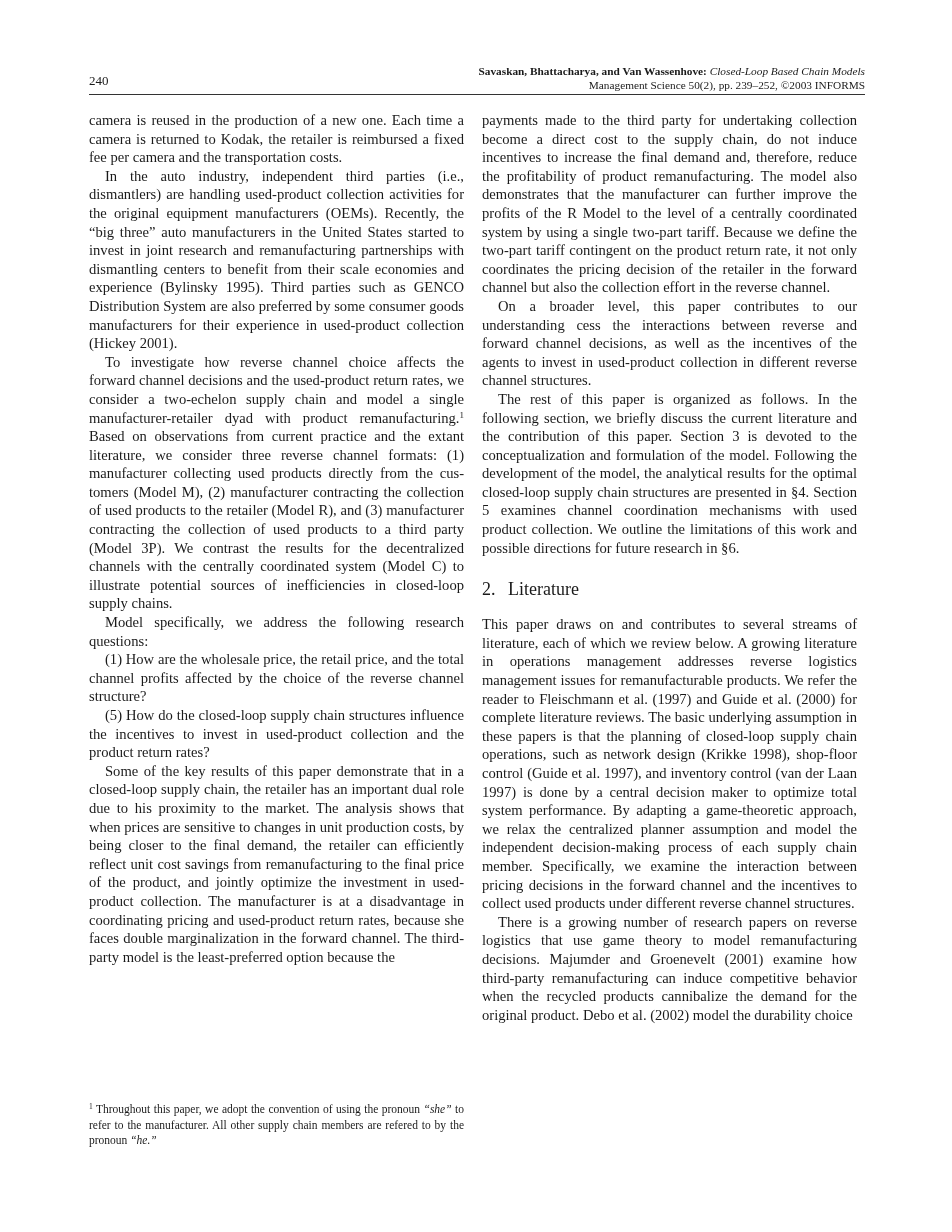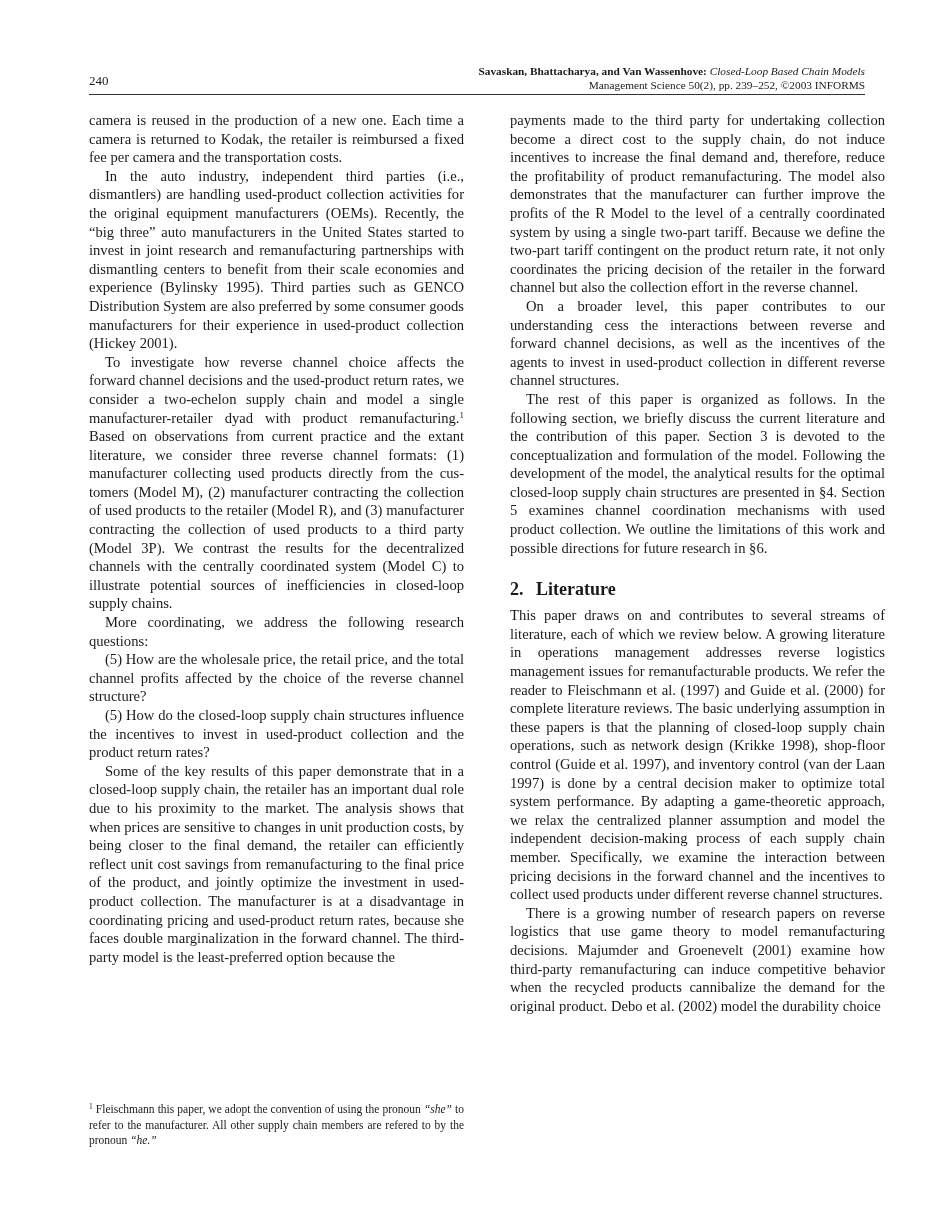--- a/index.html
+++ b/index.html
@@ -7,25 +7,25 @@
          font-family: "Liberation Serif", "DejaVu Serif", serif; color: #1a1a1a; }
   .header { position: absolute; left: 89px; top: 64px; width: 776px; height: 30px;
             border-bottom: 1px solid #333; }
   .page-num { position: absolute; left: 0; top: 9px; font-size: 13px; font-family: Liberation Serif, serif; }
   .running { position: absolute; right: 0; top: 0; text-align: right; font-size: 11.3px; line-height: 14px; }
   .running .authors { font-weight: bold; }
   .running .title { font-style: italic; }
   .col { position: absolute; top: 111px; width: 375px; font-size: 14.6px; line-height: 18.6px;
          text-align: justify; hyphens: manual; }
   .col-left { left: 89px; }
-  .col-right { left: 510px; }
+  .col-right { left: 482px; }
   .col p { margin: 0; text-indent: 16px; }
   .col p.noindent { text-indent: 0; }
   sup { font-size: 9px; vertical-align: 5px; line-height: 0; }
-  .section-head { margin: 22px 0 7px 0; font-size: 18px; font-weight: bold; line-height: 20px;
+  .section-head { margin: 22px 0 16px 0; font-size: 18px; font-weight: normal; line-height: 20px;
                   font-family: "Liberation Serif", "DejaVu Serif", serif; }
   .section-head .num { display: inline-block; width: 26px; }
   .footnote { position: absolute; left: 89px; top: 1102px; width: 375px; font-size: 11.5px;
               line-height: 15.5px; text-align: justify; }
   .footnote sup { font-size: 7.5px; vertical-align: 4px; }
 </style>
 </head>
 <body>
 
 <div class="header">
@@ -36,29 +36,29 @@
       <span class="title">Closed-Loop Based Chain Models</span>
     </div>
     <div>Management Science 50(2), pp. 239–252, ©2003 INFORMS</div>
   </div>
 </div>
 
 <div class="col col-left">
   <p class="noindent">camera is reused in the production of a new one. Each time a camera is returned to Kodak, the retailer is reimbursed a fixed fee per camera and the transporta­tion costs.</p>
   <p>In the auto industry, independent third parties (i.e., dismantlers) are handling used-product collection activities for the original equipment manufacturers (OEMs). Recently, the “big three” auto manufacturers in the United States started to invest in joint research and remanufacturing partnerships with dismantling centers to benefit from their scale economies and experience (Bylinsky 1995). Third parties such as GENCO Distribution System are also preferred by some consumer goods manufacturers for their expe­rience in used-product collection (Hickey 2001).</p>
   <p><span>To investigate how reverse channel choice affects the forward channel decisions and the used-product return rates, we consider a two-echelon supply chain and model a single manufacturer-retailer dyad with product remanufacturing.</span><sup>1</sup><span> Based on observations from current practice and the extant literature, we consider three reverse channel formats: (1) manufac­turer collecting used products directly from the cus­tomers (Model M), (2) manufacturer contracting the collection of used products to the retailer (Model R), and (3) manufacturer contracting the collection of used products to a third party (Model 3P). We con­trast the results for the decentralized channels with the centrally coordinated system (Model C) to illus­trate potential sources of inefficiencies in closed-loop supply chains.</span></p>
-  <p>More coordinating, we address the following research questions:</p>
-  <p>(5) How are the wholesale price, the retail price, and the total channel profits affected by the choice of the reverse channel structure?</p>
+  <p>Model specifically, we address the following research questions:</p>
+  <p>(1) How are the wholesale price, the retail price, and the total channel profits affected by the choice of the reverse channel structure?</p>
   <p>(5) How do the closed-loop supply chain structures influence the incentives to invest in used-product col­lection and the product return rates?</p>
   <p>Some of the key results of this paper demonstrate that in a closed-loop supply chain, the retailer has an important dual role due to his proximity to the market. The analysis shows that when prices are sen­sitive to changes in unit production costs, by being closer to the final demand, the retailer can efficiently reflect unit cost savings from remanufacturing to the final price of the product, and jointly optimize the investment in used-product collection. The manufac­turer is at a disadvantage in coordinating pricing and used-product return rates, because she faces double marginalization in the forward channel. The third-party model is the least-preferred option because the</p>
 </div>
 
 <div class="footnote">
   <sup>1</sup>
-  <span>Fleischmann this paper, we adopt the convention of using the pro­noun </span><i>“she”</i><span> to refer to the manufacturer. All other supply chain members are refered to by the pronoun </span><i>“he.”</i>
+  <span>Throughout this paper, we adopt the convention of using the pro­noun </span><i>“she”</i><span> to refer to the manufacturer. All other supply chain members are refered to by the pronoun </span><i>“he.”</i>
 </div>
 
 <div class="col col-right">
   <p class="noindent">payments made to the third party for undertaking collection become a direct cost to the supply chain, do not induce incentives to increase the final demand and, therefore, reduce the profitability of product remanufacturing. The model also demonstrates that the manufacturer can further improve the profits of the R Model to the level of a centrally coordinated system by using a single two-part tariff. Because we define the two-part tariff contingent on the product return rate, it not only coordinates the pricing deci­sion of the retailer in the forward channel but also the collection effort in the reverse channel.</p>
   <p>On a broader level, this paper contributes to our understanding cess the interactions between reverse and forward channel decisions, as well as the incen­tives of the agents to invest in used-product collection in different reverse channel structures.</p>
   <p>The rest of this paper is organized as follows. In the following section, we briefly discuss the current literature and the contribution of this paper. Sec­tion 3 is devoted to the conceptualization and formu­lation of the model. Following the development of the model, the analytical results for the optimal closed-loop supply chain structures are presented in §4. Sec­tion 5 examines channel coordination mechanisms with used product collection. We outline the limita­tions of this work and possible directions for future research in §6.</p>
   <div class="section-head">
     <span class="num">2.</span><span>Literature</span>
   </div>
   <p class="noindent">This paper draws on and contributes to several streams of literature, each of which we review below. A growing literature in operations manage­ment addresses reverse logistics management issues for remanufacturable products. We refer the reader to Fleischmann et al. (1997) and Guide et al. (2000) for complete literature reviews. The basic underlying assumption in these papers is that the planning of closed-loop supply chain operations, such as network design (Krikke 1998), shop-floor control (Guide et al. 1997), and inventory control (van der Laan 1997) is done by a central decision maker to optimize total system performance. By adapting a game-theoretic approach, we relax the centralized planner assump­tion and model the independent decision-making pro­cess of each supply chain member. Specifically, we examine the interaction between pricing decisions in the forward channel and the incentives to collect used products under different reverse channel structures.</p>

